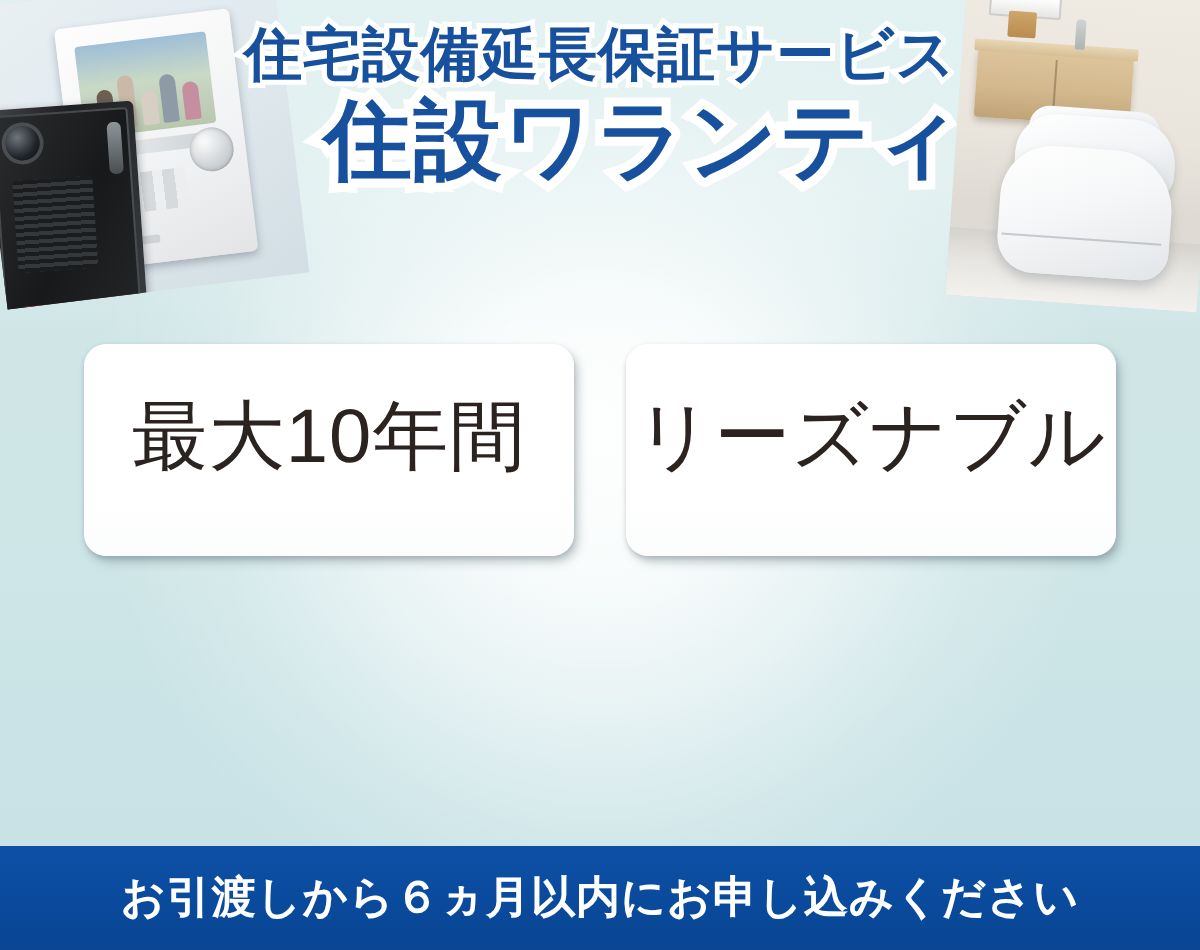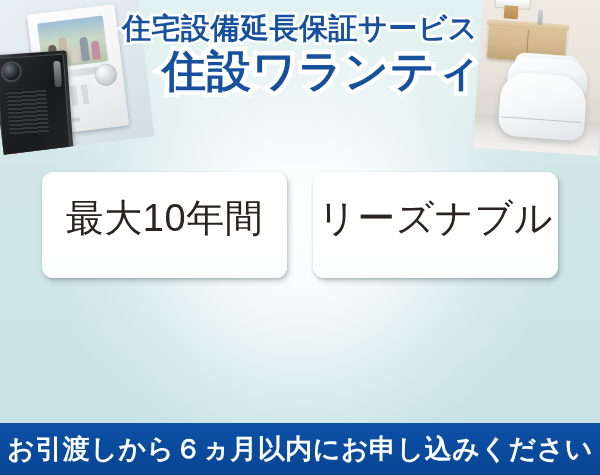--- a/index.html
+++ b/index.html
@@ -346,21 +346,21 @@
     position: absolute;
     left: 0; right: 0; bottom: 0;
     height: 52px;
     background: linear-gradient(180deg, #0c50a6 0%, #0a4a9c 55%, #094592 100%);
     display: flex;
     align-items: center;
     justify-content: center;
     z-index: 7;
   }
   .bottom-text {
-    font-size: 27px;
+    font-size: 22px;
     font-weight: 700;
     color: #ffffff;
     letter-spacing: 0.5px;
     white-space: nowrap;
   }
 </style>
 </head>
 <body>
 
 <div class="banner">

